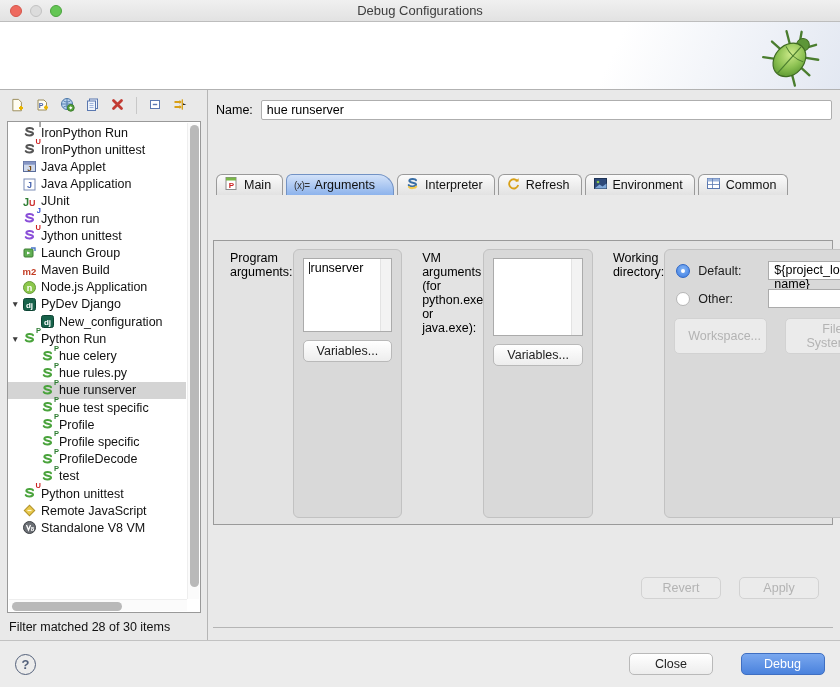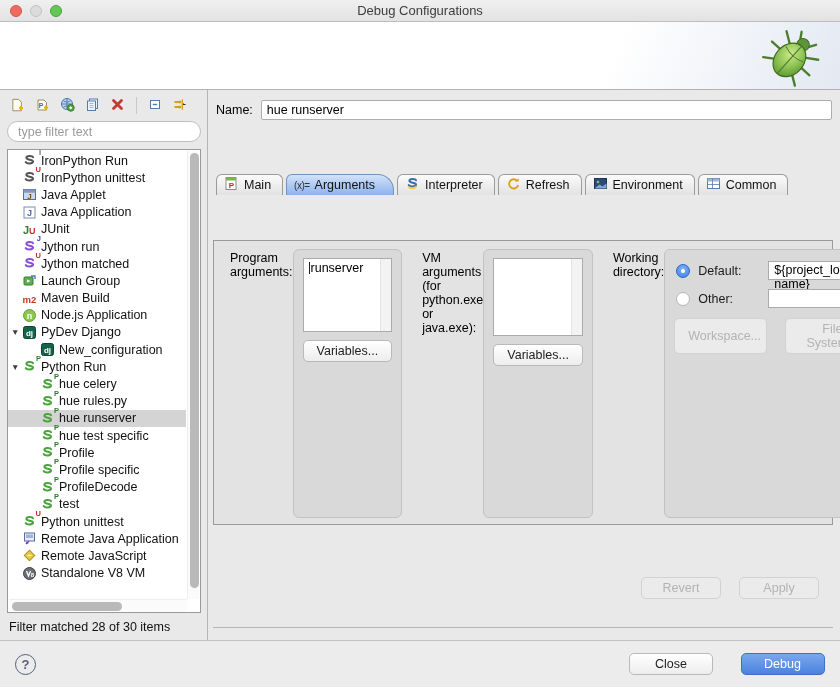--- a/index.html
+++ b/index.html
@@ -194,23 +194,20 @@
           </span>
           <span class="tb-btn">
             <span class="tb-ic"><svg width="15" height="15" viewBox="0 0 15 15">
                 <path d="M1.5 5h6M1.5 10h6" stroke="#d8a018" stroke-width="1.8"></path>
                 <path d="M7 5l-2.3-2v4zM7 10l-2.3-2v4z" fill="#d8a018" transform="translate(1.8)"></path>
                 <path d="M9.3 2.5v10M9.3 2.5v10" stroke="#d8a018"></path>
                 <path d="M11 7.2l3.4 1.9-3.4 0z" fill="#222" transform="translate(-1 -1)"></path>
               </svg></span>
           </span>
         </div>
-      <div class="filter-wrap">
-        <input class="filter-input" placeholder="type filter text" style="">
-      </div>
       <div class="tree">
         <div>
 
         <div class="tree-row">
               <span class="twisty"></span>
               <span class="iconwrap"><span class="tree-ic"><svg width="15" height="15" viewBox="0 0 15 15">
                     <path d="M11 4.2c-.6-1.6-6.6-1.8-6.6.6 0 2.6 6.6 1.2 6.6 3.8 0 2.4-6.2 2.4-7.2.6" fill="none" stroke="#555555" stroke-width="2.1" stroke-linecap="round"></path>
                   </svg></span><span class="badge" style="color: rgb(102, 102, 102);">I</span></span>
               <span class="tree-label">IronPython Run</span>
             </div>
@@ -251,21 +248,21 @@
               <span class="iconwrap"><span class="tree-ic"><svg width="15" height="15" viewBox="0 0 15 15">
                     <path d="M11 4.2c-.6-1.6-6.6-1.8-6.6.6 0 2.6 6.6 1.2 6.6 3.8 0 2.4-6.2 2.4-7.2.6" fill="none" stroke="#8a4fd8" stroke-width="2.1" stroke-linecap="round"></path>
                   </svg></span><span class="badge" style="color: rgb(34, 68, 204);">J</span></span>
               <span class="tree-label">Jython run</span>
             </div>
             <div class="tree-row">
               <span class="twisty"></span>
               <span class="iconwrap"><span class="tree-ic"><svg width="15" height="15" viewBox="0 0 15 15">
                     <path d="M11 4.2c-.6-1.6-6.6-1.8-6.6.6 0 2.6 6.6 1.2 6.6 3.8 0 2.4-6.2 2.4-7.2.6" fill="none" stroke="#8a4fd8" stroke-width="2.1" stroke-linecap="round"></path>
                   </svg></span><span class="badge" style="color: rgb(204, 34, 34);">U</span></span>
-              <span class="tree-label">Jython matched</span>
+              <span class="tree-label">Jython unittest</span>
             </div>
             <div class="tree-row">
               <span class="twisty"></span>
               <span class="iconwrap"><span class="tree-ic"><svg width="15" height="15" viewBox="0 0 15 15">
                     <rect x="2" y="4" width="9" height="8" rx="1" fill="#5fae52" stroke="#3c7d32"></rect>
                     <path d="M5 6.5l3.5 1.5L5 9.5z" fill="#fff"></path>
                     <path d="M9 3h4v3" fill="none" stroke="#4a76c8" stroke-width="1.4"></path>
                   </svg></span><span class="badge"></span></span>
               <span class="tree-label">Launch Group</span>
             </div>
@@ -362,30 +359,20 @@
                     <path d="M11 4.2c-.6-1.6-6.6-1.8-6.6.6 0 2.6 6.6 1.2 6.6 3.8 0 2.4-6.2 2.4-7.2.6" fill="none" stroke="#4aa33c" stroke-width="2.1" stroke-linecap="round"></path>
                   </svg></span><span class="badge" style="color: rgb(46, 125, 50);">P</span></span>
               <span class="tree-label">test</span>
             </div>
             <div class="tree-row">
               <span class="twisty"></span>
               <span class="iconwrap"><span class="tree-ic"><svg width="15" height="15" viewBox="0 0 15 15">
                     <path d="M11 4.2c-.6-1.6-6.6-1.8-6.6.6 0 2.6 6.6 1.2 6.6 3.8 0 2.4-6.2 2.4-7.2.6" fill="none" stroke="#4aa33c" stroke-width="2.1" stroke-linecap="round"></path>
                   </svg></span><span class="badge" style="color: rgb(204, 34, 34);">U</span></span>
               <span class="tree-label">Python unittest</span>
-            </div>
-            <div class="tree-row">
-              <span class="twisty"></span>
-              <span class="iconwrap"><span class="tree-ic"><svg width="15" height="15" viewBox="0 0 15 15">
-                    <rect x="2.5" y="2" width="10" height="8" fill="#e8eefb" stroke="#5a6c9a"></rect>
-                    <rect x="4" y="3.5" width="7" height="3.5" fill="#9fb4dc"></rect>
-                    <path d="M4 13l3-3" stroke="#7a3fd4" stroke-width="1.6"></path>
-                    <path d="M4 13l2.6-.4L4 10.4z" fill="#7a3fd4"></path>
-                  </svg></span><span class="badge"></span></span>
-              <span class="tree-label">Remote Java Application</span>
             </div>
             <div class="tree-row">
               <span class="twisty"></span>
               <span class="iconwrap"><span class="tree-ic"><svg width="15" height="15" viewBox="0 0 15 15">
                     <rect x="3.8" y="3.8" width="7.4" height="7.4" fill="#e8c84a" stroke="#b1922a" transform="rotate(45 7.5 7.5)"></rect>
                     <path d="M5.5 7.5h4" stroke="#fff8d8" stroke-width="1.2"></path>
                   </svg></span><span class="badge"></span></span>
               <span class="tree-label">Remote JavaScript</span>
             </div>
             <div class="tree-row">

